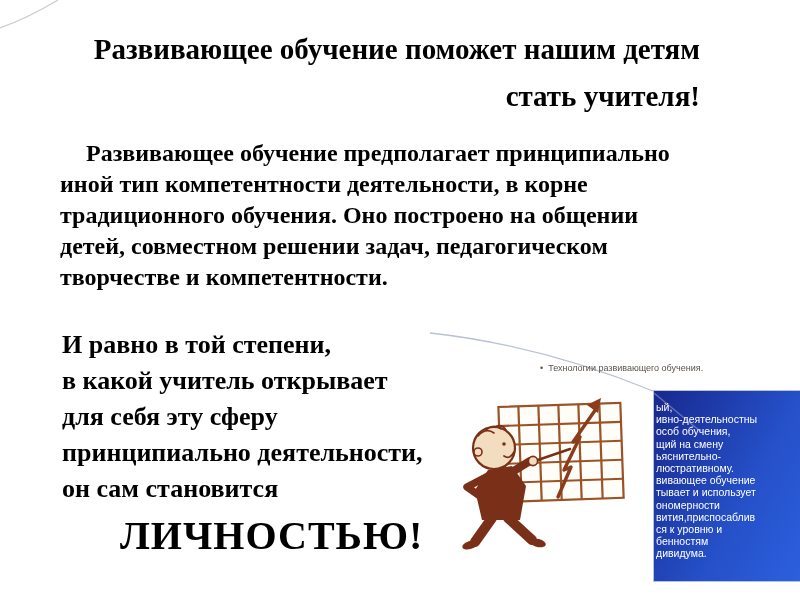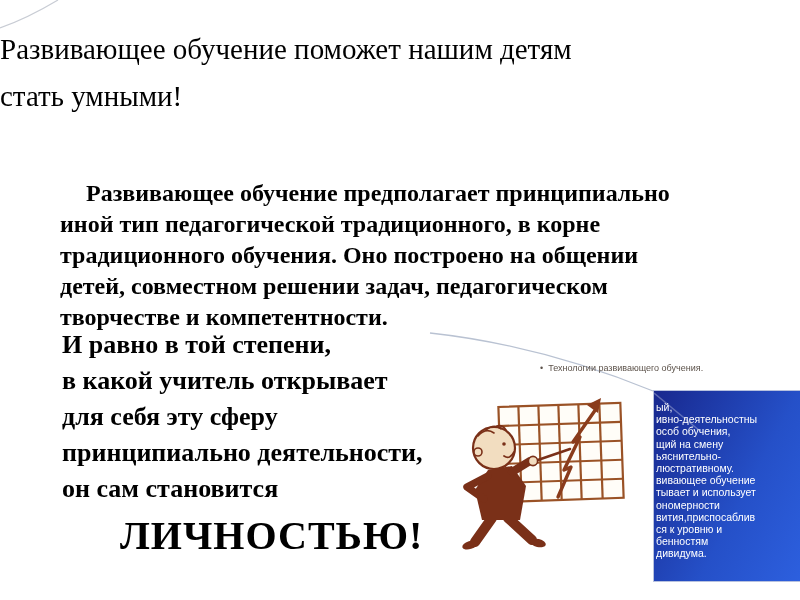--- a/index.html
+++ b/index.html
@@ -2,27 +2,27 @@
 <html><head>
 <meta charset="utf-8">
 <style>
   html,body{margin:0;padding:0;background:#e8e8e8;}
   .slide{
     position:relative;width:800px;height:600px;background:#ffffff;
     overflow:hidden;font-family:"Liberation Serif", serif;color:#000;
   }
   
   .title{
-    position:absolute;top:26px;left:0;width:700px;text-align:left;
-    font-size:29px;font-weight:400;line-height:47px;color:#000;
+    position:absolute;top:26px;left:0;width:700px;text-align:right;
+    font-size:29px;font-weight:700;line-height:47px;color:#000;
   }
   
   .paragraph{
     position:absolute;top:138px;left:60px;width:690px;
-    font-size:24px;font-weight:700;line-height:31px;color:#000;margin-top:40px;
+    font-size:24px;font-weight:700;line-height:31px;color:#000;
   }
   .paragraph .line:first-child{padding-left:26px;}
   
   .left-col{
     position:absolute;top:327px;left:62px;width:400px;
     font-size:26px;font-weight:700;line-height:36px;color:#000;
   }
   .emphasis{
     position:absolute;top:512px;left:120px;
     font-size:40px;font-weight:700;letter-spacing:1px;color:#000;
@@ -51,26 +51,26 @@
 <body>
 
 <div class="slide">
 
   <svg class="arc" style="left:0;top:0" width="70" height="40" viewBox="0 0 70 40">
     <path d="M 0 28 Q 28 18 58 0" fill="none" stroke="#c8ccd4" stroke-width="1.2"></path>
   </svg>
 
   <div class="title">
       <div class="line">Развивающее обучение поможет нашим детям</div>
-      <div class="line">стать умными!</div>
+      <div class="line">стать учителя!</div>
     </div>
 
   <div class="paragraph">
       <div class="line">Развивающее обучение предполагает принципиально</div>
-      <div class="line">иной тип педагогической традиционного, в корне</div>
+      <div class="line">иной тип компетентности деятельности, в корне</div>
       <div class="line">традиционного обучения. Оно построено на общении</div>
       <div class="line">детей, совместном решении задач, педагогическом</div>
       <div class="line">творчестве и компетентности.</div>
     </div>
 
   <div class="left-col">
       <div class="line">И равно в той степени,</div>
       <div class="line">в какой учитель открывает</div>
       <div class="line">для себя эту сферу</div>
       <div class="line">принципиально деятельности,</div>

